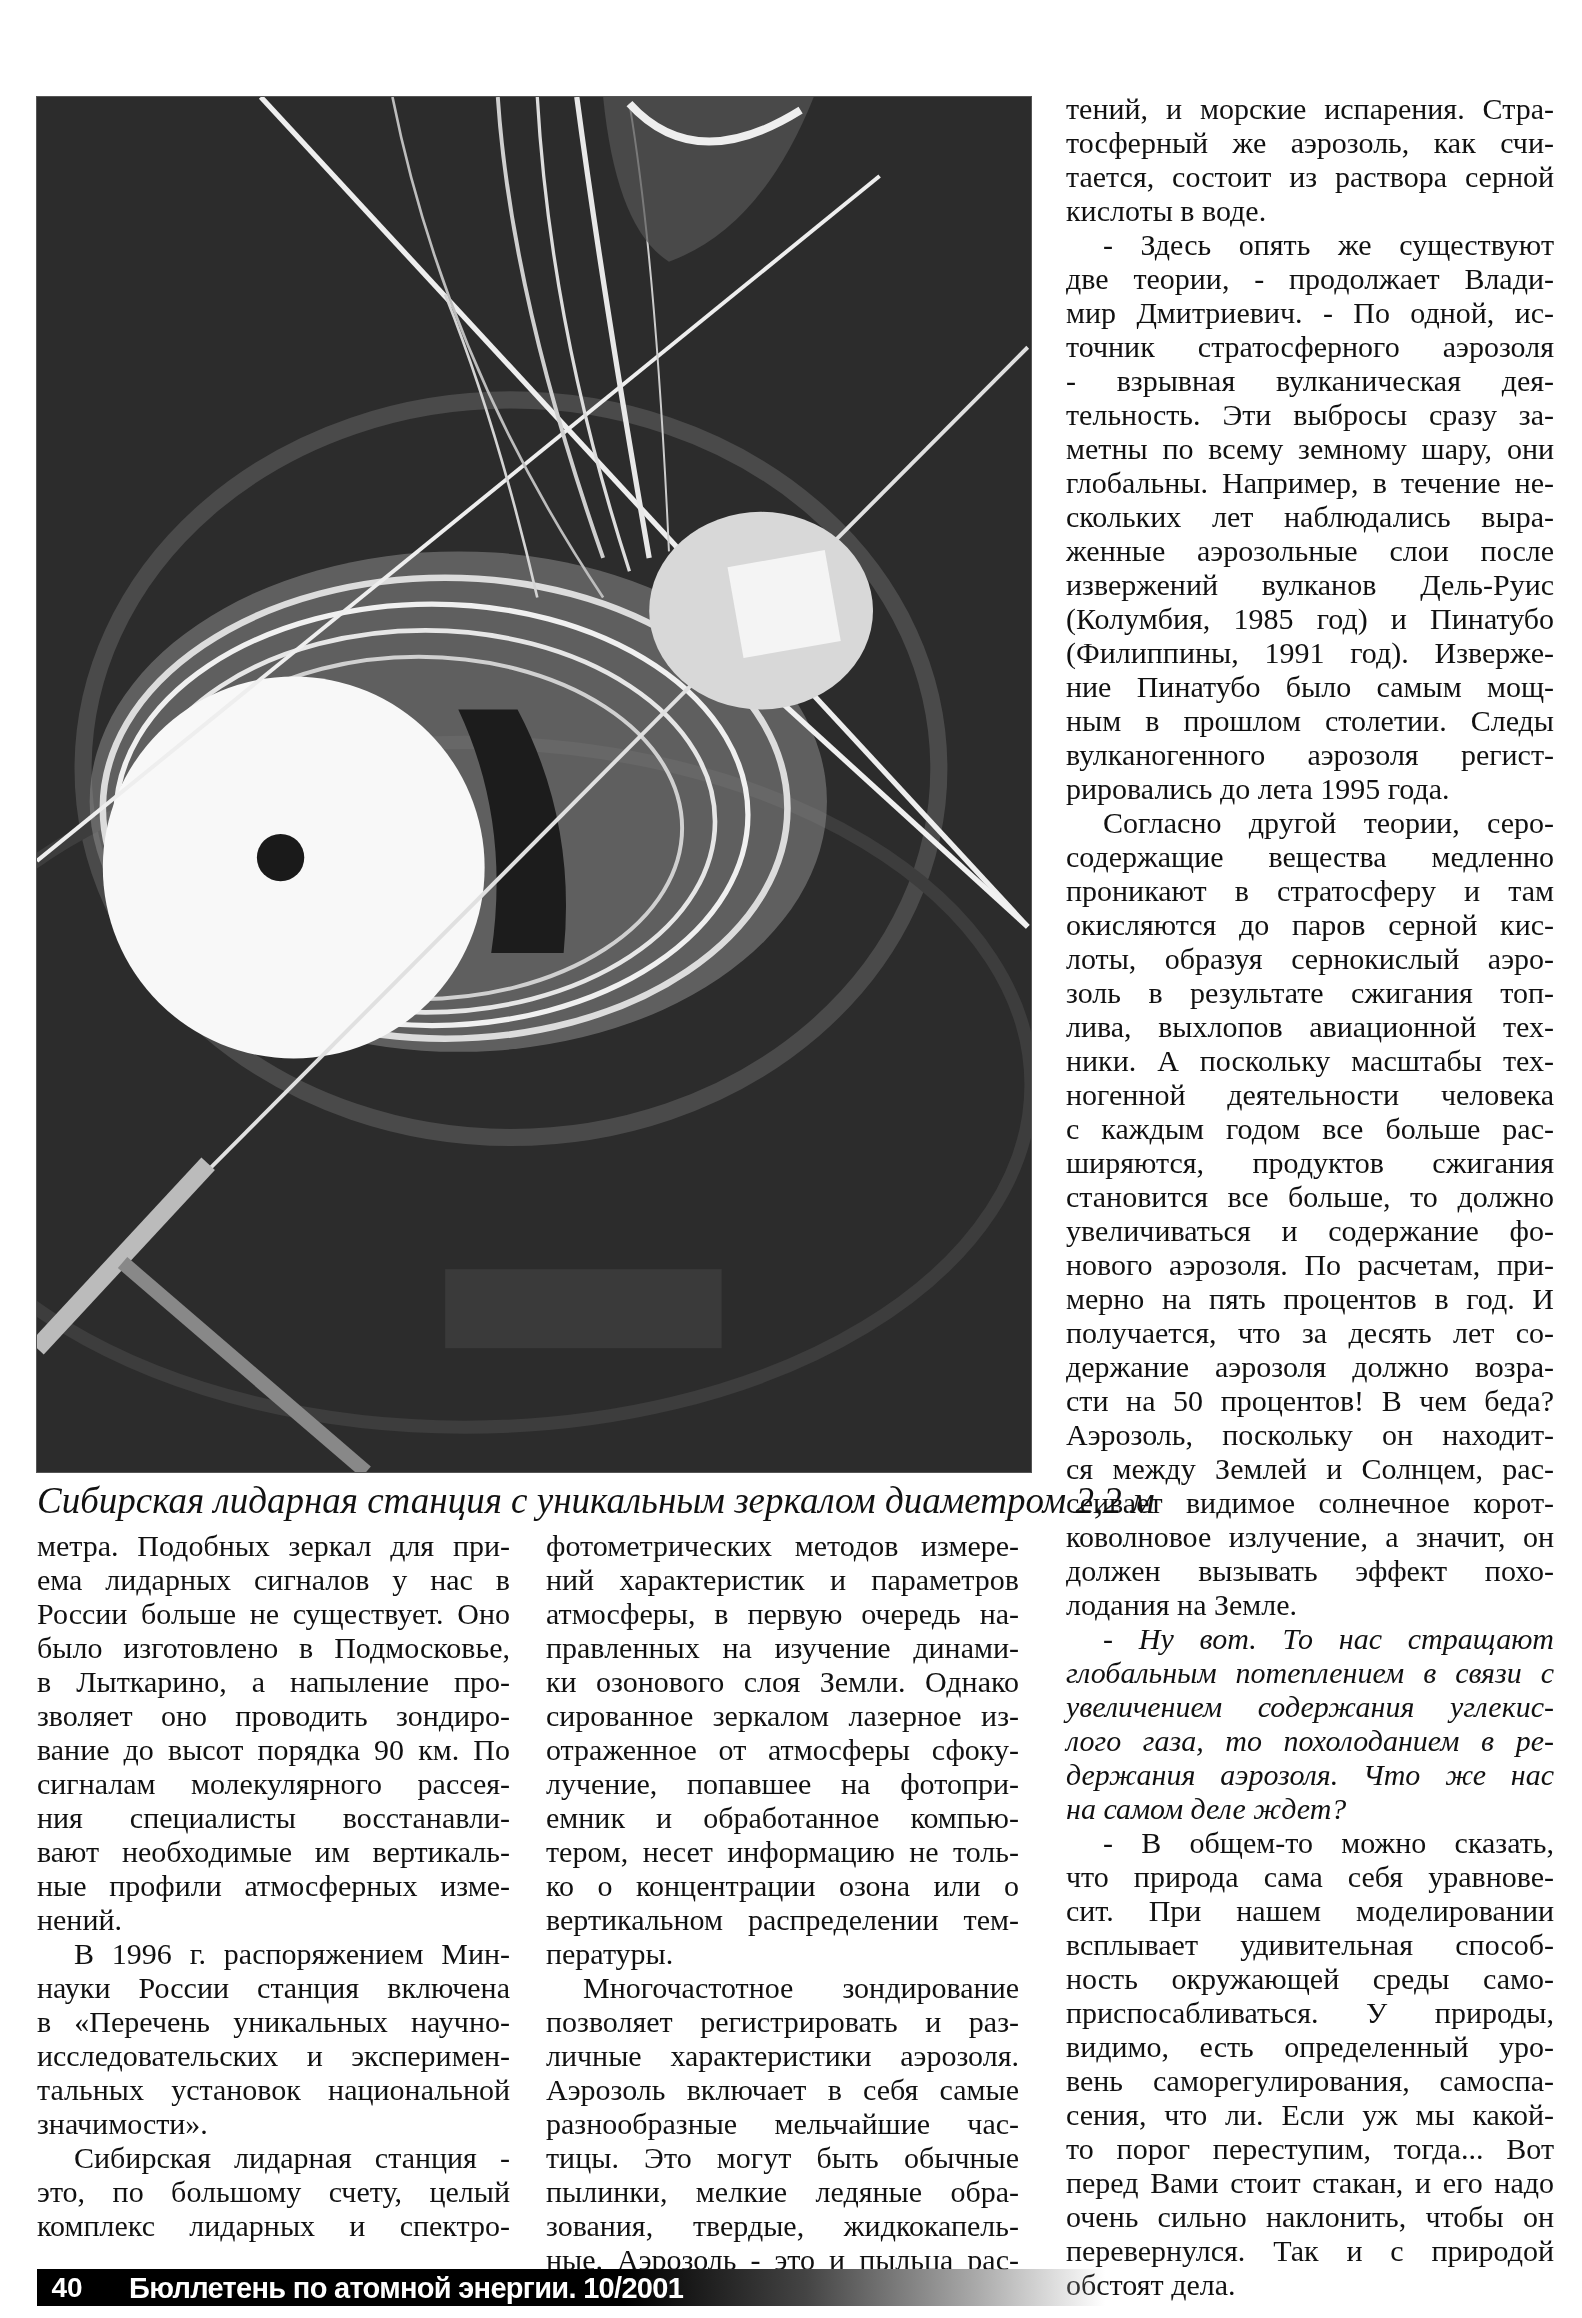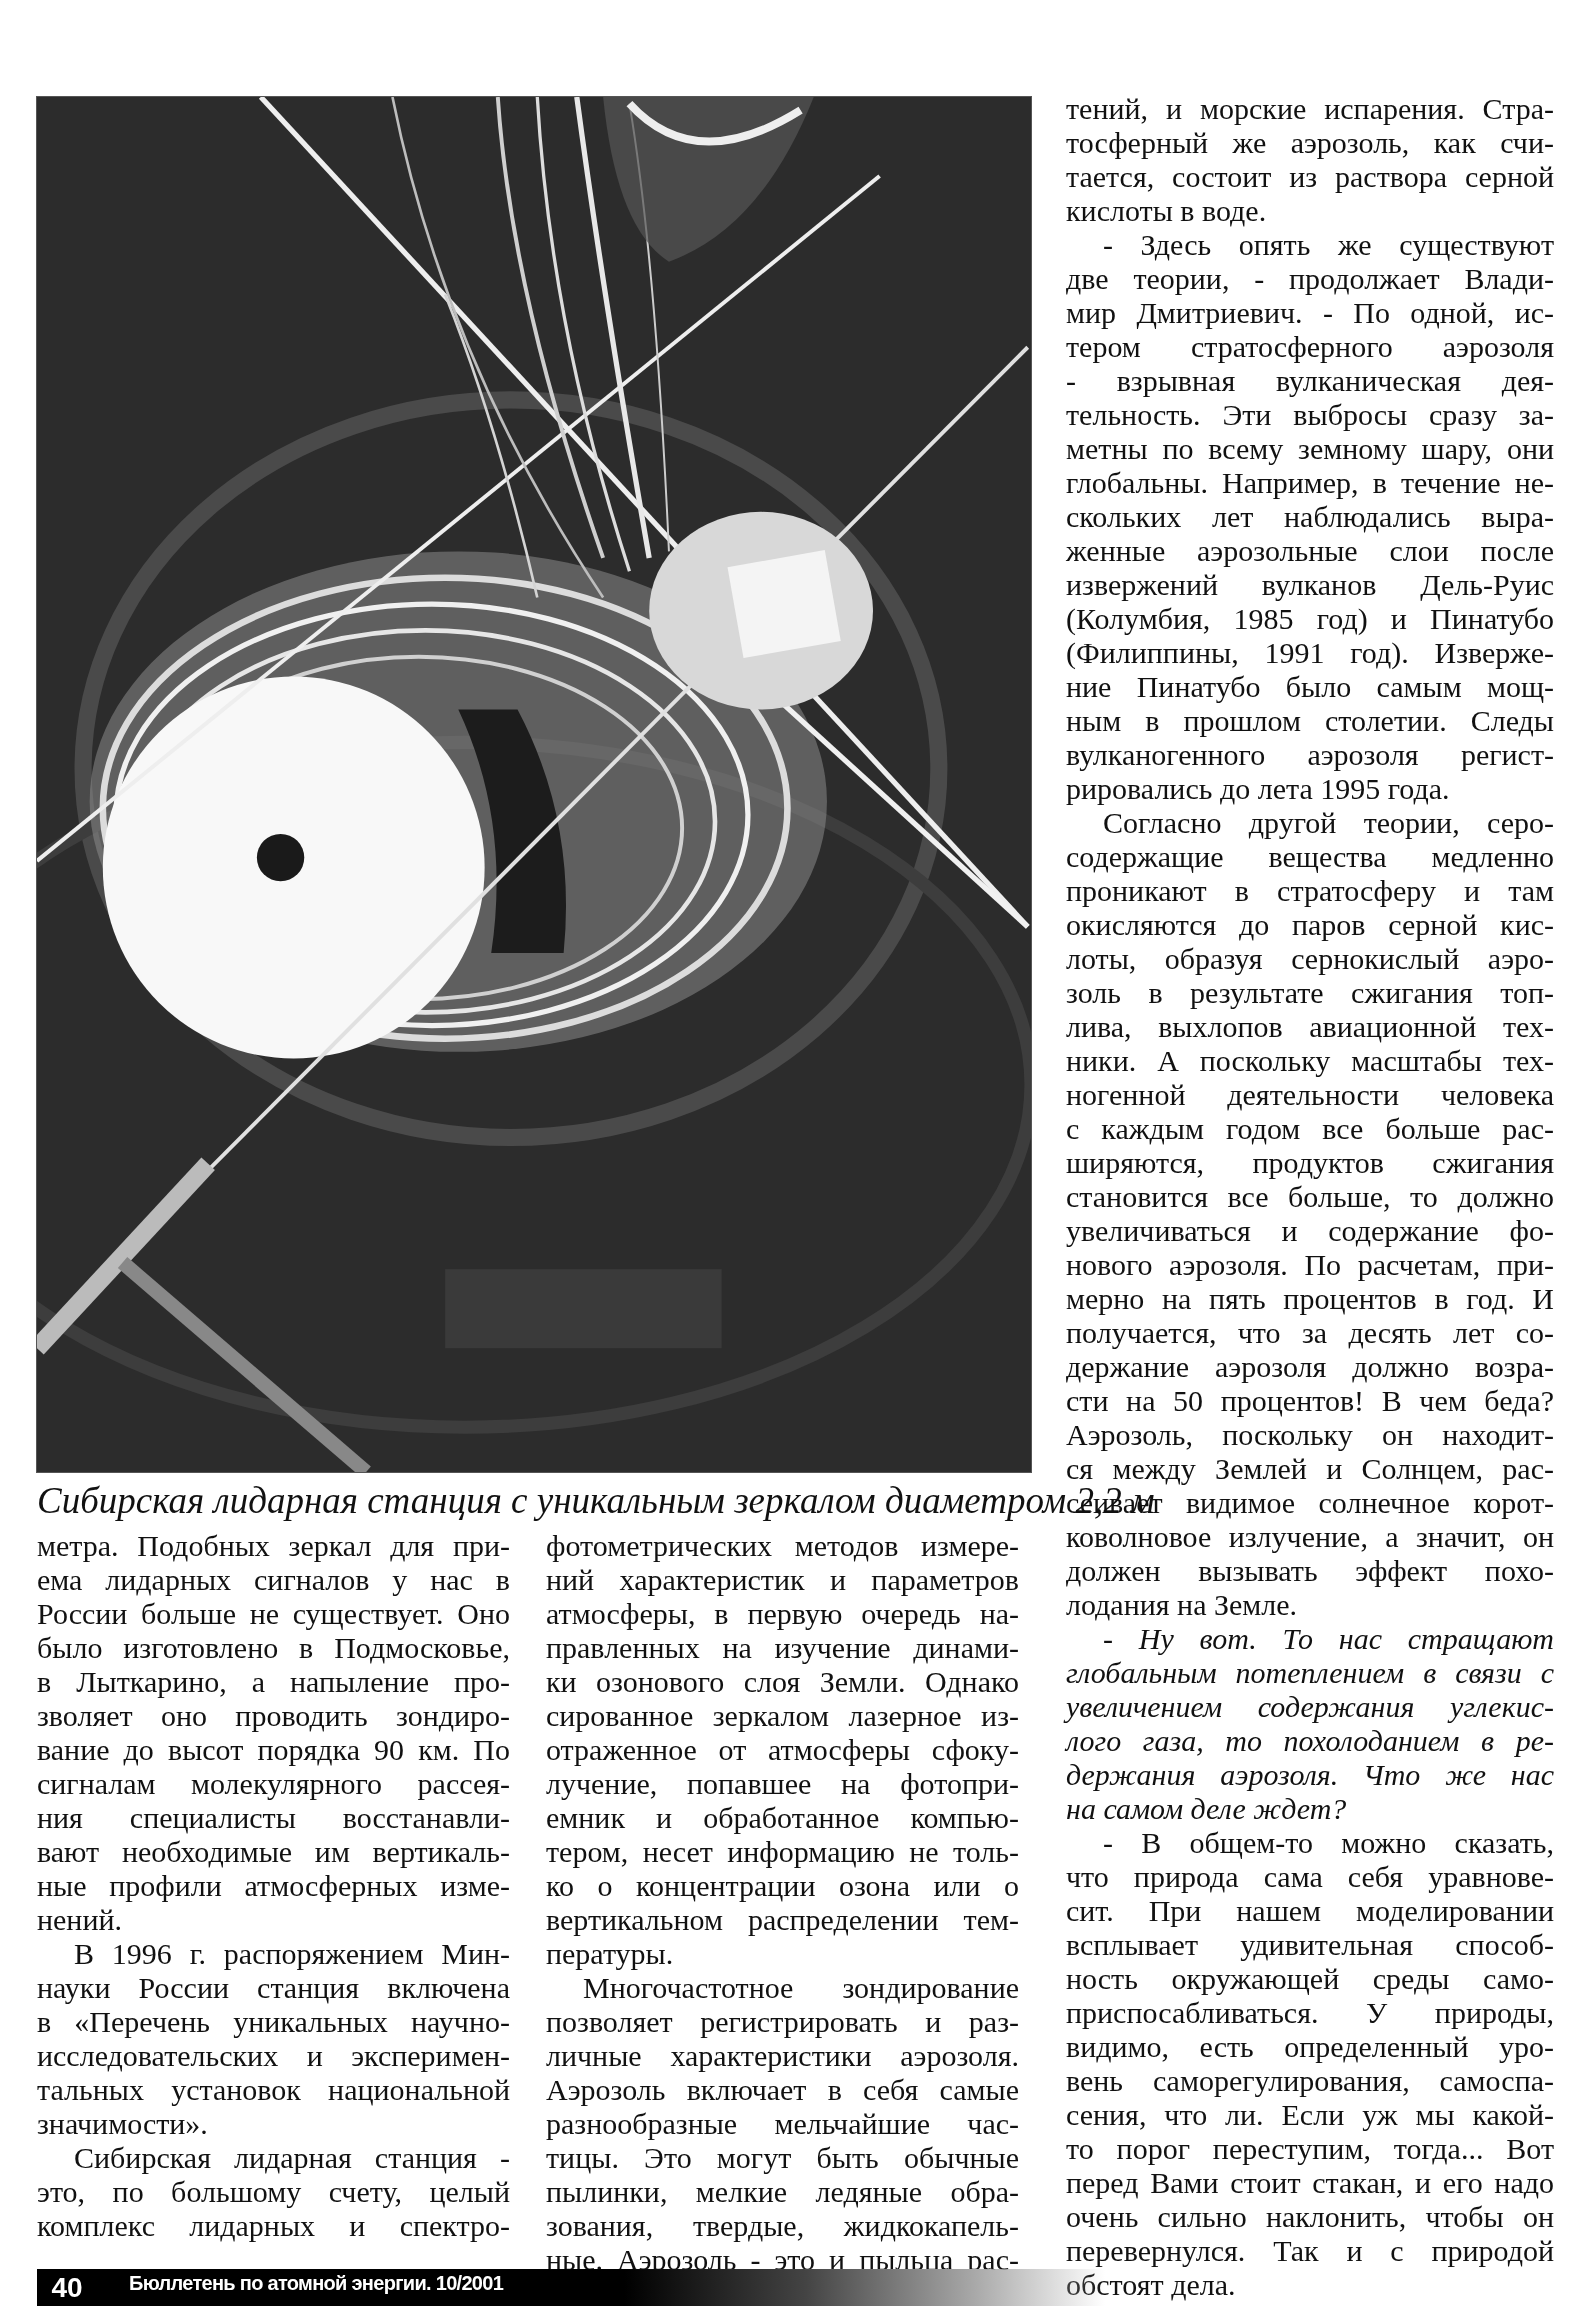--- a/index.html
+++ b/index.html
@@ -16,21 +16,21 @@
   #photo { position: absolute; left: 36px; top: 96px; width: 996px; height: 1377px;
            background: #2b2b2b; overflow: hidden; border: 1.3px solid #555; box-sizing: border-box; }
   #photo svg { width: 100%; height: 100%; display: block; }
   #caption { position: absolute; left: 37px; top: 1481px; width: 996px; text-align: center;
              font-style: italic; font-size: 37px; line-height: 40px; white-space: nowrap; }
   #footer { position: absolute; left: 37px; top: 2269px; width: 1068px; height: 37px;
             background: linear-gradient(to right, #000 0%, #000 55%, #444 72%, #aaa 88%, rgba(255,255,255,0) 100%); }
   #footer .pg { position: absolute; left: 14.5px; top: 2.6px; font-family: "Liberation Sans", "DejaVu Sans", sans-serif;
                 font-weight: bold; font-size: 28px; color: #fff; }
   #footer .title { position: absolute; left: 92px; top: 2.6px; font-family: "Liberation Sans", "DejaVu Sans", sans-serif;
-                   font-weight: bold; font-size: 20px; color: #fff; letter-spacing: -0.7px; white-space: nowrap; }
+                   font-weight: bold; font-size: 29px; color: #fff; letter-spacing: -0.7px; white-space: nowrap; }
 </style>
 </head>
 <body>
 
 <div id="photo">
   <svg viewBox="0 0 1510 2088" preserveAspectRatio="none">
     <rect x="0" y="0" width="1510" height="2088" fill="#2c2c2c"></rect>
 
     <ellipse cx="720" cy="1020" rx="650" ry="560" fill="none" stroke="#4a4a4a" stroke-width="26"></ellipse>
     <ellipse cx="650" cy="1500" rx="860" ry="520" fill="none" stroke="#3d3d3d" stroke-width="20"></ellipse>
@@ -120,21 +120,21 @@
     <span class="ln">ные. Аэрозоль - это и пыльца рас-</span>
   </div>
 <div id="col-right" class="col">
     <span class="ln">тений, и морские испарения. Стра-</span>
     <span class="ln">тосферный же аэрозоль, как счи-</span>
     <span class="ln">тается, состоит из раствора серной</span>
     <span class="ln last">кислоты в воде.</span>
     <span class="ln ind">- Здесь опять же существуют</span>
     <span class="ln">две теории, - продолжает Влади-</span>
     <span class="ln">мир Дмитриевич. - По одной, ис-</span>
-    <span class="ln">тером стратосферного аэрозоля</span>
+    <span class="ln">точник стратосферного аэрозоля</span>
     <span class="ln">- взрывная вулканическая дея-</span>
     <span class="ln">тельность. Эти выбросы сразу за-</span>
     <span class="ln">метны по всему земному шару, они</span>
     <span class="ln">глобальны. Например, в течение не-</span>
     <span class="ln">скольких лет наблюдались выра-</span>
     <span class="ln">женные аэрозольные слои после</span>
     <span class="ln">извержений вулканов Дель-Руис</span>
     <span class="ln">(Колумбия, 1985 год) и Пинатубо</span>
     <span class="ln">(Филиппины, 1991 год). Изверже-</span>
     <span class="ln">ние Пинатубо было самым мощ-</span>

